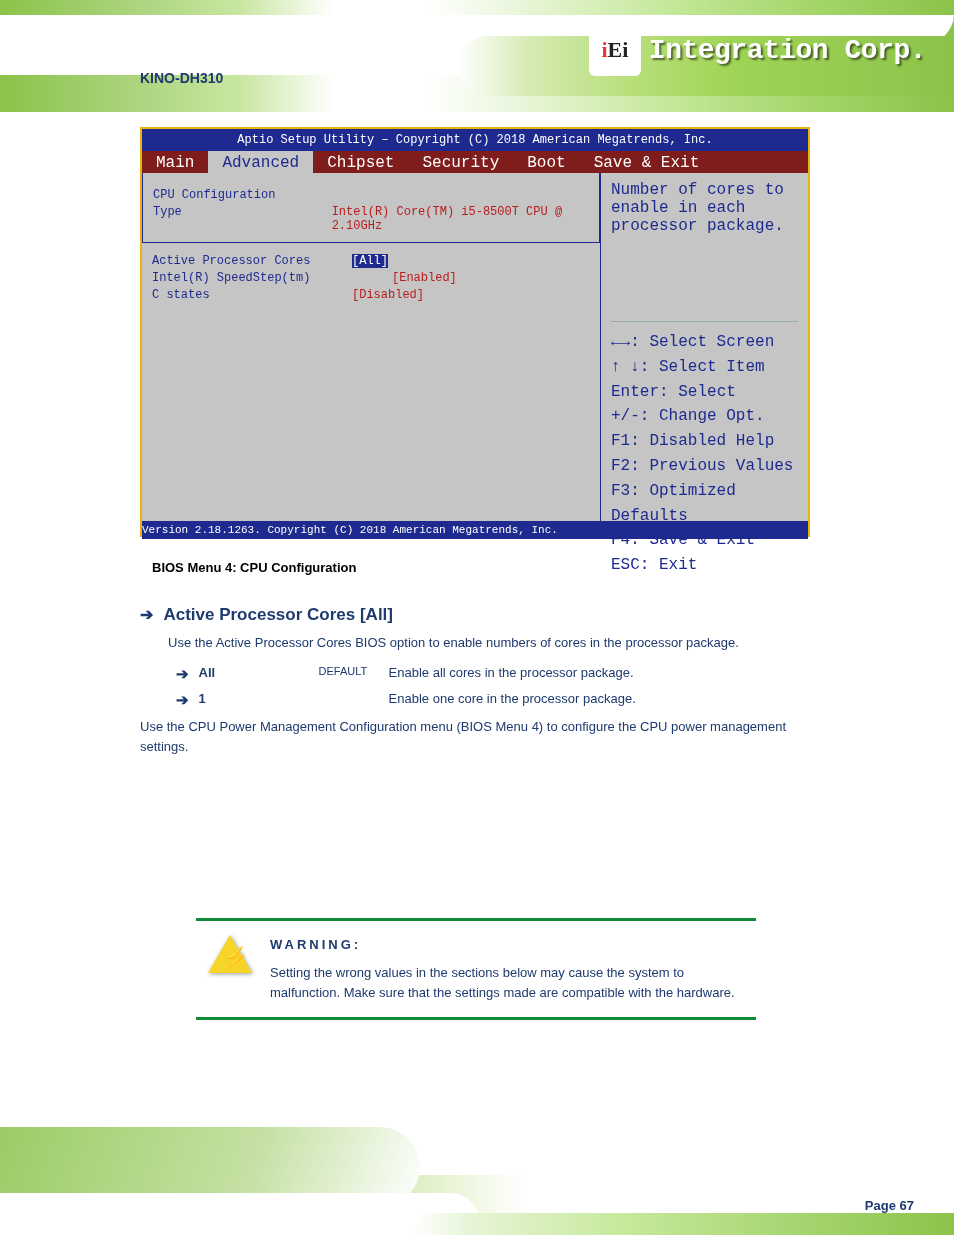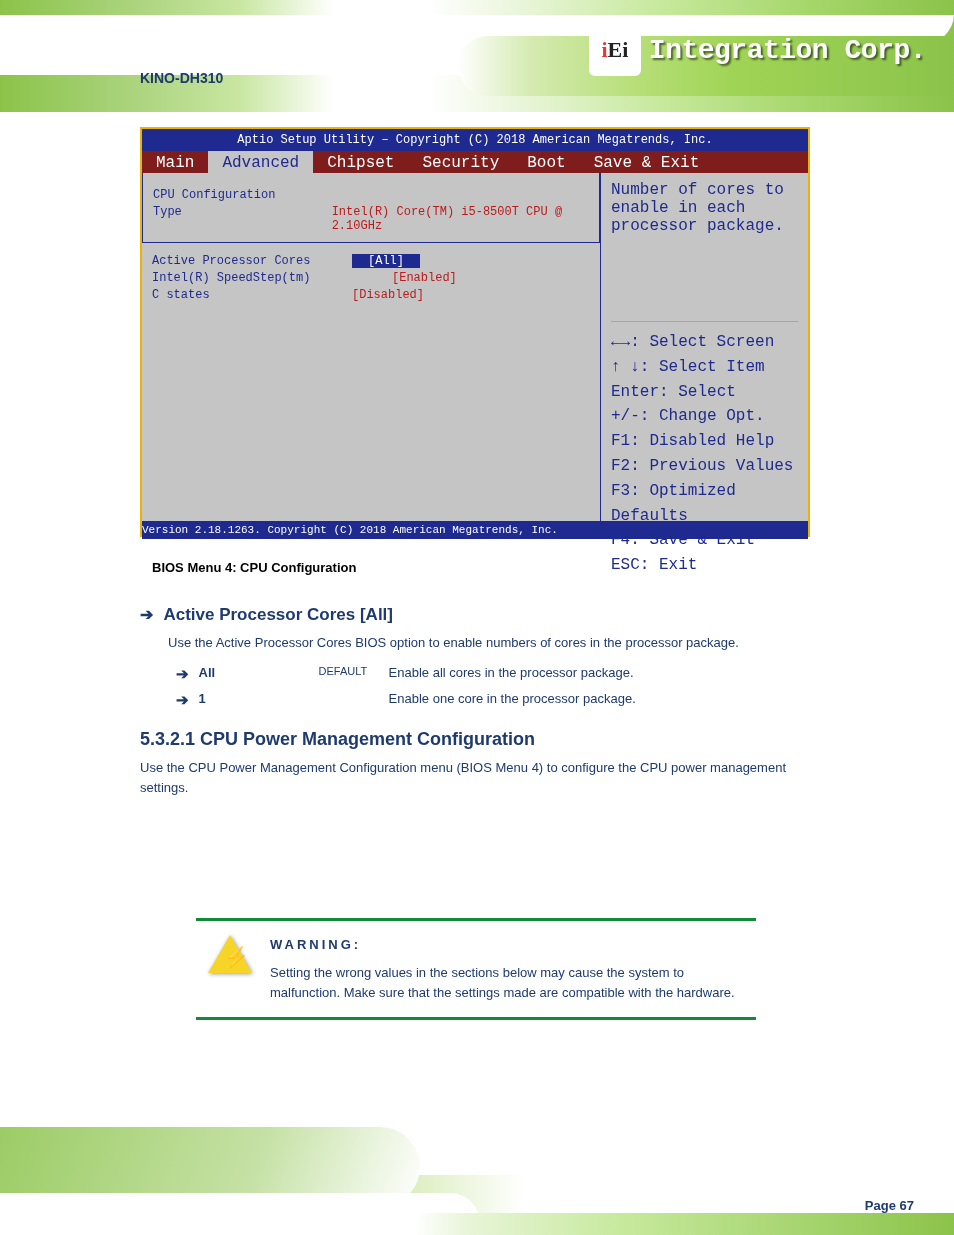--- a/index.html
+++ b/index.html
@@ -92,21 +92,21 @@
             <span class="bl-k">CPU Configuration</span>
           </div>
         <div class="bl-row">
             <span class="bl-k">Type</span>
             <span class="bl-v">Intel(R) Core(TM) i5-8500T CPU @ 2.10GHz</span>
           </div>
       </div>
       <div style="padding:8px 10px">
         <div class="bl-row">
             <span class="bl-k">Active Processor Cores</span>
-            <span class="bl-v" style="color:#fff;background:#1e2a8f;padding:0 16px">[All]</span>
+            <span class="bl-v" style="color:#fff;background:#1e2a8f;padding:0 0">[All]</span>
           </div>
         <div class="bl-row">
             <span class="bl-k" style="width:240px">Intel(R) SpeedStep(tm)</span>
             <span class="bl-v">[Enabled]</span>
           </div>
         <div class="bl-row">
             <span class="bl-k">C states</span>
             <span class="bl-v">[Disabled]</span>
           </div>
       </div>
@@ -143,21 +143,20 @@
     <span class="subk">All</span>
     <span class="deft" style="width:70px;font-weight:400">DEFAULT</span>
     <span class="subv">Enable all cores in the processor package.</span>
   </div>
   <div class="sub">
     <span class="arrico">➔</span>
     <span class="subk">1</span>
     <span style="width:70px"></span>
     <span class="subv">Enable one core in the processor package.</span>
   </div>
-  <div class="sect">5.3.2.1 CPU Power Management Configuration</div>
   <div class="sectdesc">Use the CPU Power Management Configuration menu (BIOS Menu 4) to configure the CPU power management settings.</div>
 </div>
 
 <div class="warnbox">
   <div class="wline"></div>
   <div class="wbody">
     <div class="wicon">
       <div class="tri"></div>
       <div class="bolt">⚡</div>
     </div>

